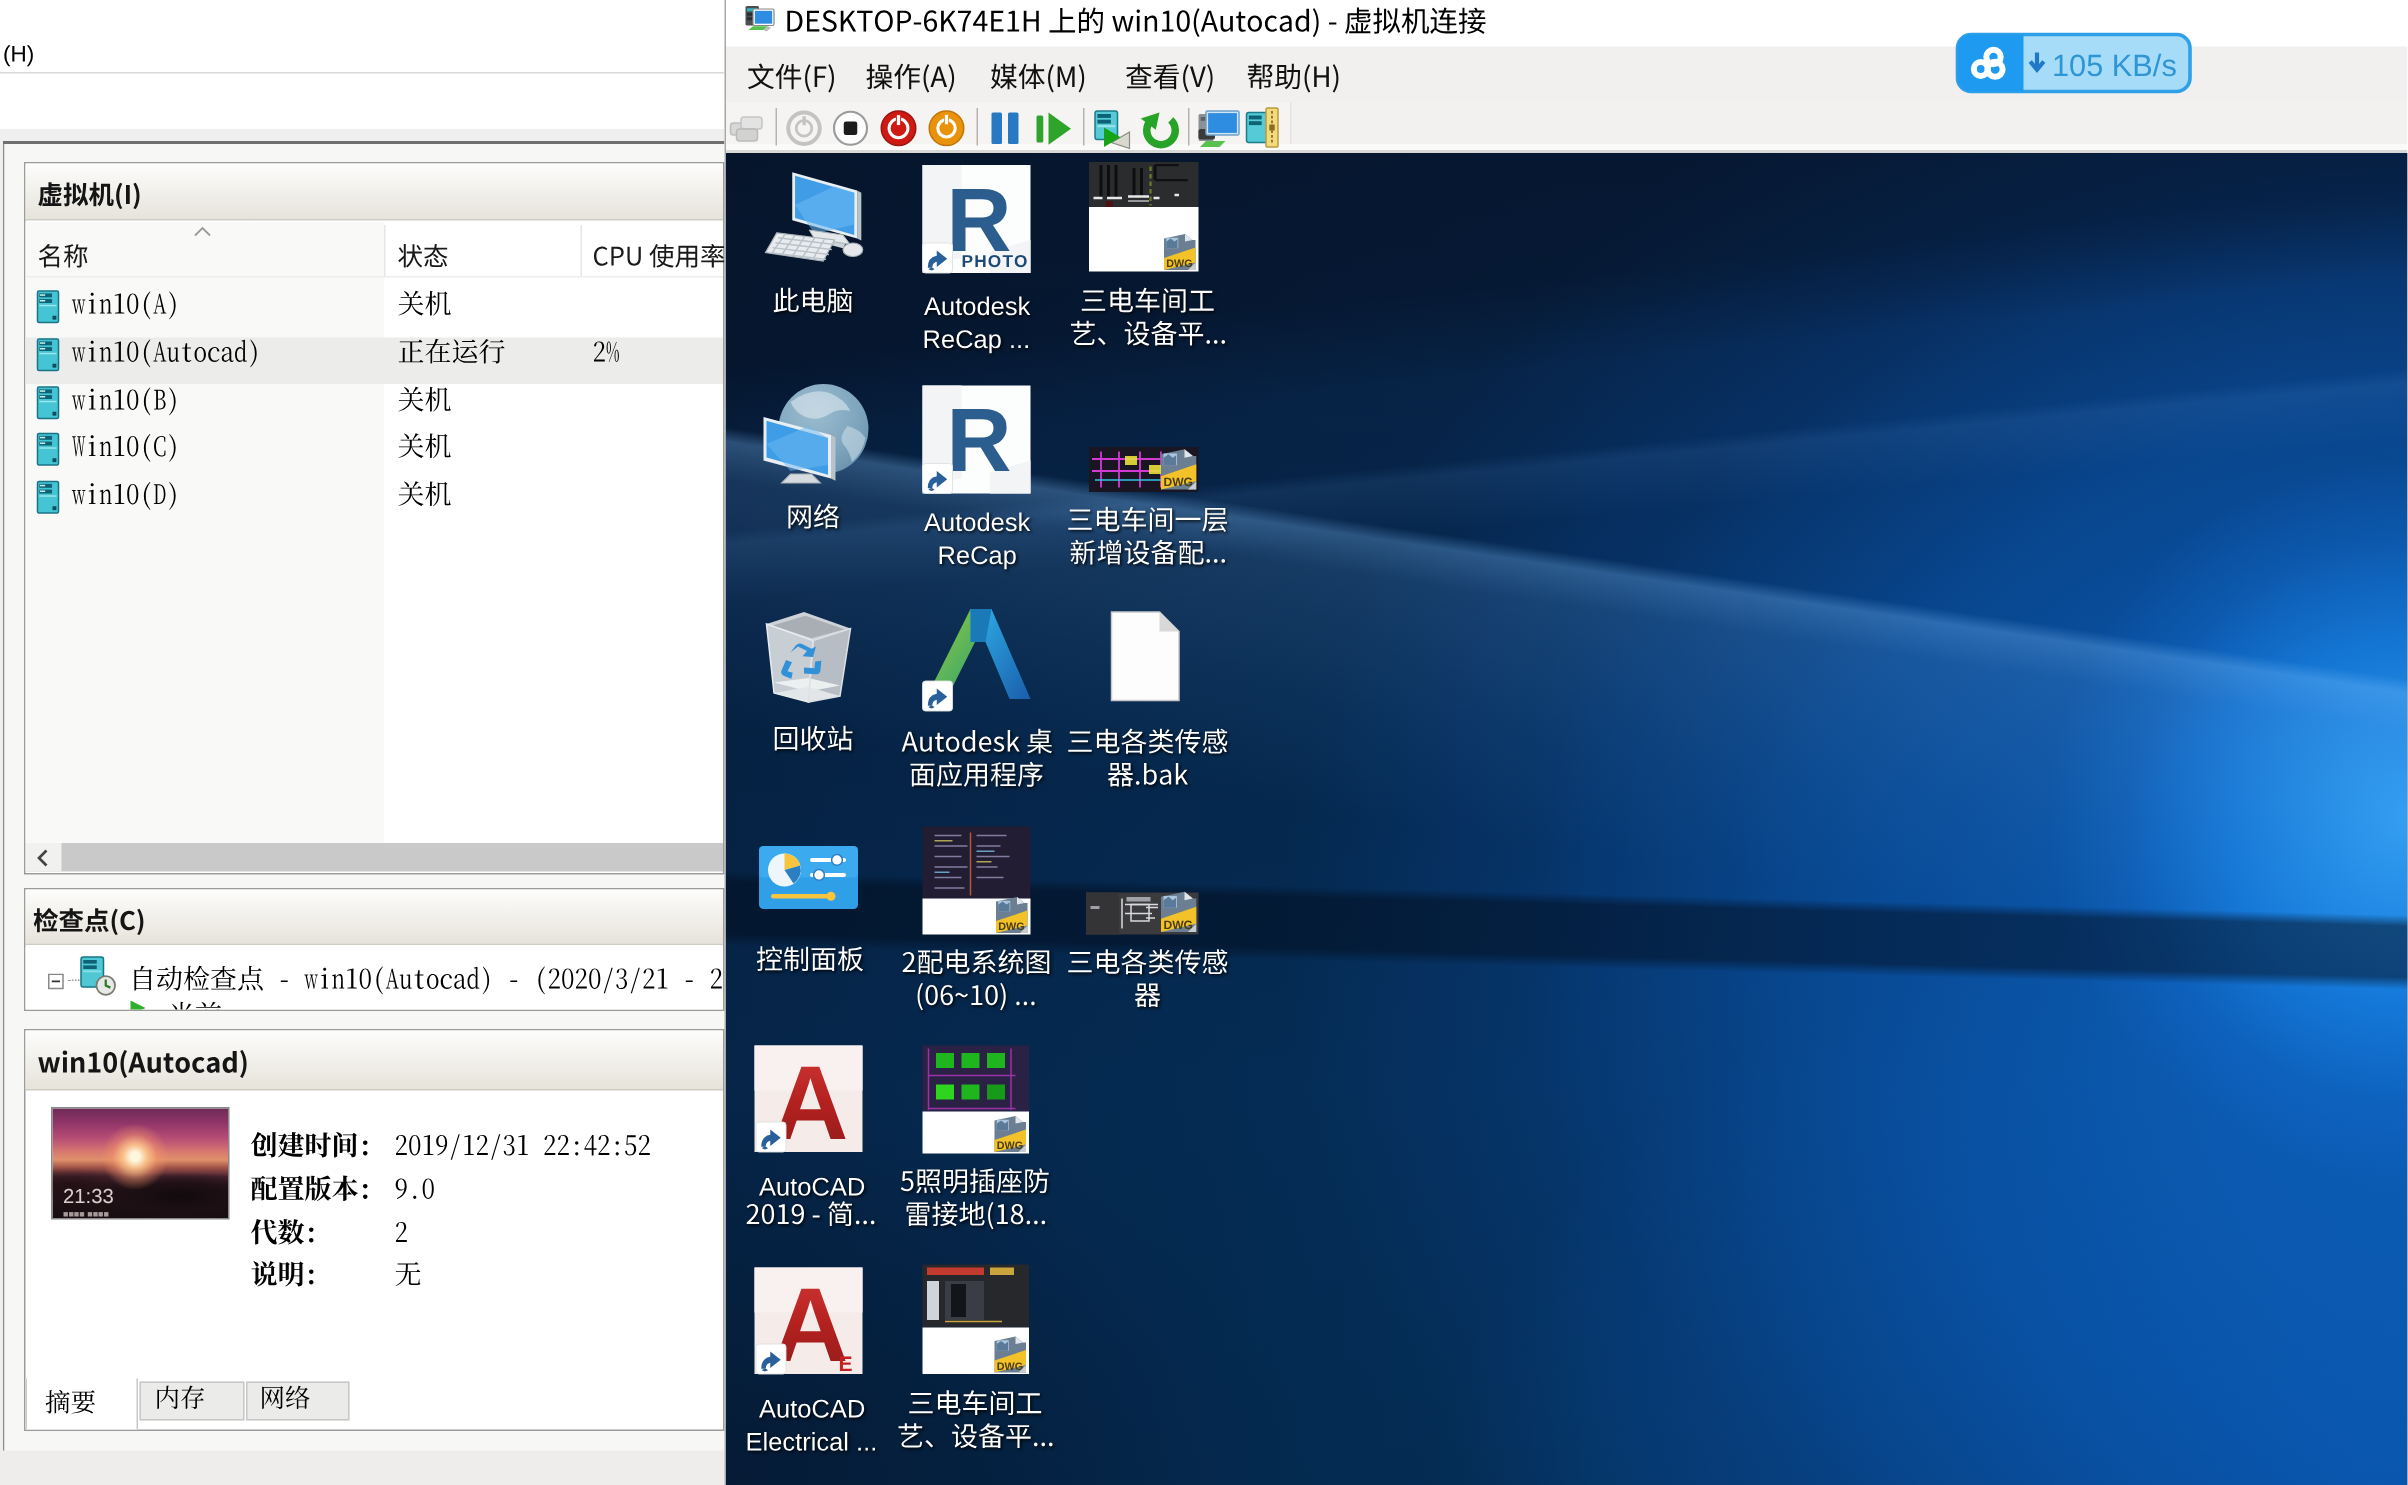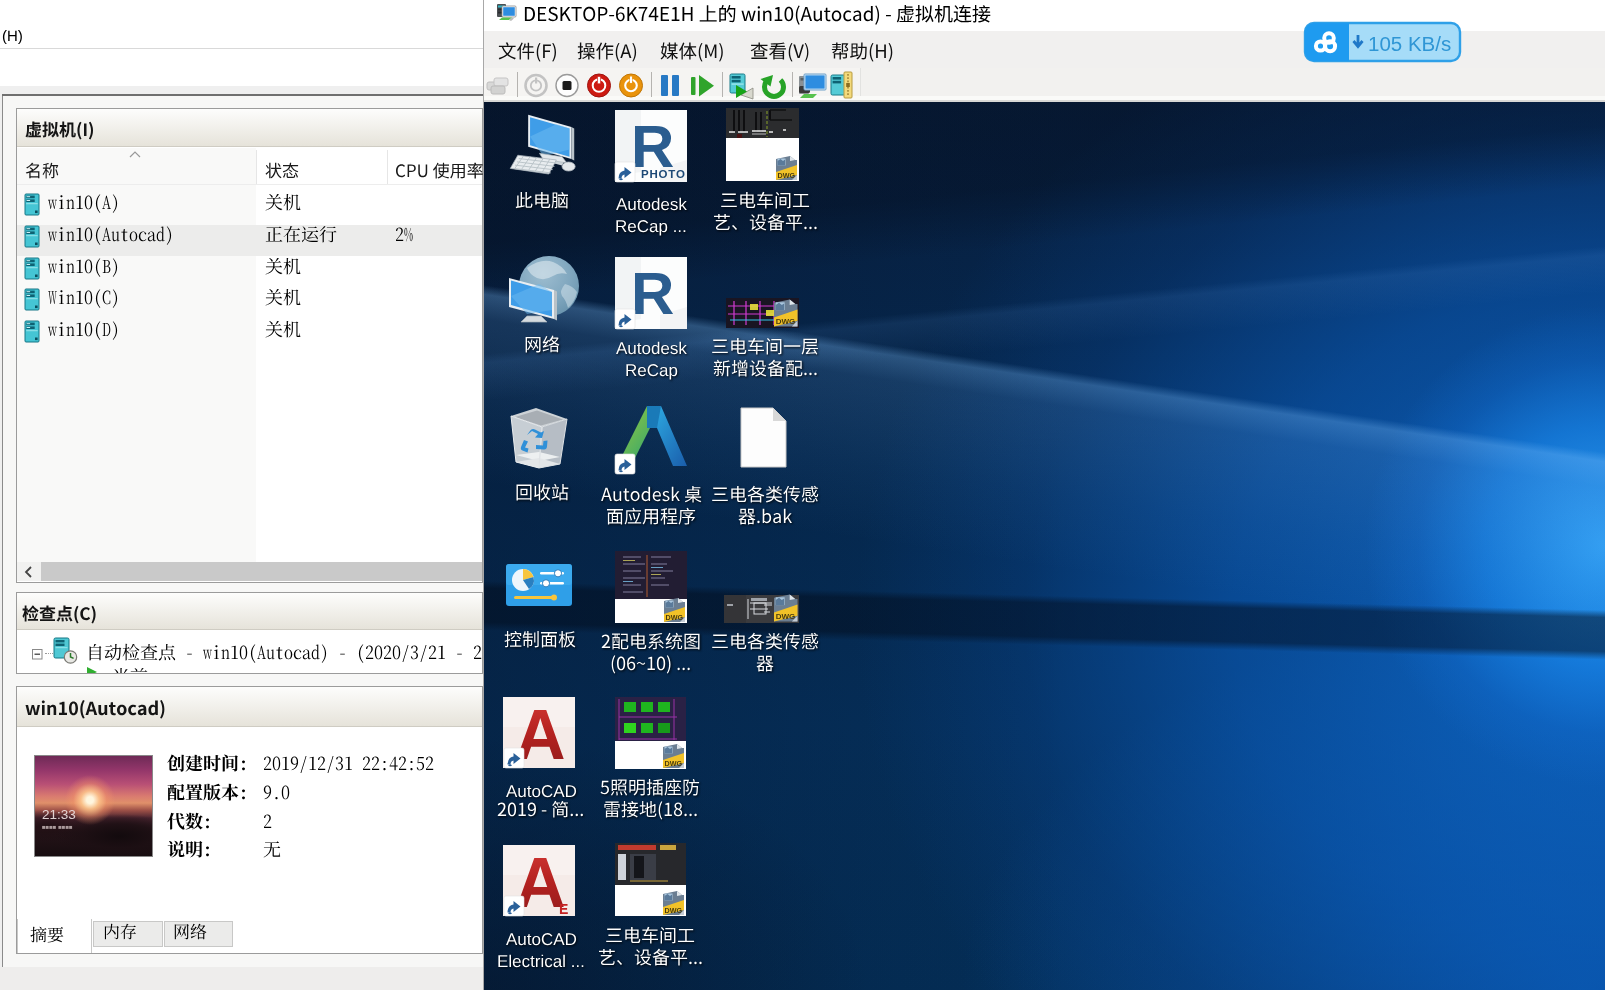--- a/index.html
+++ b/index.html
@@ -151,21 +151,21 @@
 <rect x="2.5" y="6.6" width="9" height="2.4" fill="#0e6273"></rect>
 <rect x="2.5" y="10" width="12" height="1.2" fill="#8ae0e8"></rect>
 <circle cx="17.5" cy="20" r="6.2" fill="#e8e8e4" stroke="#7a7a74" stroke-width="1.2"></circle>
 <path d="M17.5 16 L17.5 20 L20.6 21.4" stroke="#2a7a2a" stroke-width="1.5" fill="none"></path>
 </svg>
 <div style="position:absolute;left:16px;top:686px;width:467px;height:268px;background:#fff;border:1px solid #9b9b9b"></div>
 <div style="position:absolute;left:17px;top:687px;width:465px;height:40px;background:linear-gradient(#fdfdfc,#e6e3da);border-bottom:1px solid #cfccc3"></div>
 <svg class="tx" style="left:23.0px;top:694.0px;" width="146" height="29" viewBox="-2 -21 146 29">
       <path fill="#151515" d="M3.1 0H6.1L7.1 -4.4C7.3 -5.3 7.5 -6.3 7.7 -7.3H7.8C8 -6.3 8.2 -5.3 8.4 -4.4L9.4 0H12.5L15 -10.1H12.6L11.5 -5.1C11.3 -4.1 11.2 -3.1 11 -2.2H10.9C10.7 -3.1 10.5 -4.1 10.3 -5.1L9 -10.1H6.7L5.4 -5.1C5.2 -4.1 5 -3.1 4.8 -2.2H4.7C4.6 -3.1 4.4 -4.1 4.2 -5.1L3.1 -10.1H0.5Z M17 0H19.6V-10.1H17ZM18.3 -11.7C19.2 -11.7 19.8 -12.3 19.8 -13.2C19.8 -14 19.2 -14.6 18.3 -14.6C17.4 -14.6 16.8 -14 16.8 -13.2C16.8 -12.3 17.4 -11.7 18.3 -11.7Z M22.4 0H25.1V-6.9C25.8 -7.7 26.4 -8.1 27.2 -8.1C28.2 -8.1 28.6 -7.5 28.6 -6V0H31.2V-6.3C31.2 -8.8 30.3 -10.3 28.1 -10.3C26.7 -10.3 25.7 -9.6 24.8 -8.7H24.8L24.6 -10.1H22.4Z M34 0H42V-2.2H39.5V-13.3H37.6C36.7 -12.8 35.8 -12.5 34.5 -12.2V-10.6H36.9V-2.2H34Z M48.5 0.3C51.2 0.3 53 -2.1 53 -6.7C53 -11.3 51.2 -13.6 48.5 -13.6C45.8 -13.6 44 -11.3 44 -6.7C44 -2.1 45.8 0.3 48.5 0.3ZM48.5 -1.8C47.3 -1.8 46.5 -3 46.5 -6.7C46.5 -10.4 47.3 -11.5 48.5 -11.5C49.6 -11.5 50.5 -10.4 50.5 -6.7C50.5 -3 49.6 -1.8 48.5 -1.8Z M58 3.6 59.7 2.9C58.1 0.3 57.5 -2.7 57.5 -5.7C57.5 -8.6 58.1 -11.7 59.7 -14.3L58 -15C56.3 -12.2 55.3 -9.3 55.3 -5.7C55.3 -2.1 56.3 0.9 58 3.6Z M60.5 0H63.2L64.2 -3.4H68.5L69.4 0H72.2L67.9 -13.3H64.8ZM64.7 -5.5 65.1 -6.9C65.5 -8.3 65.9 -9.8 66.3 -11.3H66.3C66.7 -9.9 67.1 -8.3 67.5 -6.9L67.9 -5.5Z M76.6 0.3C77.9 0.3 78.9 -0.4 79.8 -1.5H79.8L80 0H82.2V-10.1H79.5V-3.3C78.9 -2.4 78.3 -2 77.5 -2C76.5 -2 76.1 -2.6 76.1 -4.1V-10.1H73.4V-3.8C73.4 -1.3 74.4 0.3 76.6 0.3Z M88.7 0.3C89.6 0.3 90.3 0 90.8 -0.1L90.4 -2.1C90.1 -1.9 89.7 -1.8 89.4 -1.8C88.5 -1.8 88 -2.4 88 -3.5V-8H90.5V-10.1H88V-12.8H85.8L85.5 -10.1L84 -10V-8H85.4V-3.5C85.4 -1.3 86.3 0.3 88.7 0.3Z M96.8 0.3C99.3 0.3 101.6 -1.7 101.6 -5C101.6 -8.4 99.3 -10.3 96.8 -10.3C94.3 -10.3 92 -8.4 92 -5C92 -1.7 94.3 0.3 96.8 0.3ZM96.8 -1.9C95.4 -1.9 94.7 -3.1 94.7 -5C94.7 -6.9 95.4 -8.2 96.8 -8.2C98.2 -8.2 98.9 -6.9 98.9 -5C98.9 -3.1 98.2 -1.9 96.8 -1.9Z M108.1 0.3C109.3 0.3 110.5 -0.1 111.4 -1L110.4 -2.7C109.8 -2.2 109.2 -1.9 108.4 -1.9C107 -1.9 105.9 -3.1 105.9 -5C105.9 -6.9 107 -8.2 108.5 -8.2C109.1 -8.2 109.5 -7.9 110.1 -7.5L111.3 -9.2C110.6 -9.9 109.6 -10.3 108.4 -10.3C105.6 -10.3 103.2 -8.4 103.2 -5C103.2 -1.7 105.4 0.3 108.1 0.3Z M115.8 0.3C117 0.3 118 -0.3 118.9 -1.1H118.9L119.1 0H121.3V-5.9C121.3 -8.8 120 -10.3 117.4 -10.3C115.8 -10.3 114.4 -9.7 113.2 -9L114.2 -7.2C115.1 -7.8 116 -8.2 116.9 -8.2C118.2 -8.2 118.6 -7.5 118.6 -6.5C114.6 -6 112.8 -4.9 112.8 -2.8C112.8 -1 114 0.3 115.8 0.3ZM116.7 -1.8C115.9 -1.8 115.4 -2.2 115.4 -3C115.4 -3.9 116.2 -4.5 118.6 -4.8V-2.8C118 -2.2 117.4 -1.8 116.7 -1.8Z M127.5 0.3C128.6 0.3 129.6 -0.3 130.3 -1H130.4L130.6 0H132.8V-14.4H130.1V-10.8L130.2 -9.2C129.5 -9.9 128.8 -10.3 127.6 -10.3C125.5 -10.3 123.4 -8.3 123.4 -5C123.4 -1.7 125 0.3 127.5 0.3ZM128.2 -1.9C126.9 -1.9 126.1 -3 126.1 -5.1C126.1 -7.1 127.1 -8.2 128.2 -8.2C128.9 -8.2 129.5 -8 130.1 -7.4V-3C129.5 -2.2 128.9 -1.9 128.2 -1.9Z M136.7 3.6C138.4 0.9 139.4 -2.1 139.4 -5.7C139.4 -9.3 138.4 -12.2 136.7 -15L135.1 -14.3C136.6 -11.7 137.3 -8.6 137.3 -5.7C137.3 -2.7 136.6 0.3 135.1 2.9Z"></path>
     </svg>
-<div style="position:absolute;left:34px;top:755px;width:119px;height:102px;border:1px solid #888;
+<div style="position:absolute;left:34px;top:738px;width:119px;height:75px;border:1px solid #888;
 background:
 radial-gradient(circle at 47% 44%, rgba(255,248,225,.98) 0 4%, rgba(255,200,140,.85) 11%, rgba(245,150,105,.45) 20%, rgba(0,0,0,0) 30%),
 radial-gradient(ellipse 55% 22% at 72% 80%, rgba(18,10,13,.95), rgba(28,15,19,.85) 55%, rgba(40,20,26,0) 100%),
 radial-gradient(ellipse 40% 16% at 10% 70%, rgba(30,14,18,.85), rgba(30,16,20,0) 100%),
 linear-gradient(#6e2a56 0%, #93366a 14%, #b84f75 28%, #d97a70 40%, #e0906a 47%, #a05248 54%, #4a2430 62%, #241318 76%, #170d10 100%)">
 <div style="position:absolute;left:7px;top:51px;color:#f0e4e4;font:13.5px &quot;Liberation Sans&quot;,sans-serif;opacity:.9">21:33</div>
 <div style="position:absolute;left:7px;top:68px;color:#d8c8c8;font:6px &quot;Liberation Sans&quot;,sans-serif;opacity:.75">■■■■ ■■■■</div>
 </div>
 <svg class="tx" style="left:165.0px;top:749.0px;" width="87" height="29" viewBox="-2 -21 87 29">
       <path fill="#000" d="M17.2 -15 14.6 -15.3V-0.9C14.6 -0.7 14.5 -0.6 14.2 -0.6C13.8 -0.6 11.8 -0.7 11.8 -0.7V-0.5C12.7 -0.3 13.2 -0.1 13.5 0.2C13.8 0.5 13.9 1 13.9 1.7C16.3 1.4 16.6 0.6 16.6 -0.8V-14.5C17 -14.6 17.2 -14.7 17.2 -15ZM13.6 -12.9 11.1 -13.1V-2.6H11.5C12.2 -2.6 13 -3 13 -3.2V-12.4C13.4 -12.5 13.6 -12.7 13.6 -12.9ZM7.2 -14.3 4.6 -15.4C3.9 -13 2.3 -9.6 0.3 -7.4L0.4 -7.2C1.1 -7.7 1.8 -8.2 2.4 -8.7V-1C2.4 0.4 2.9 0.8 4.8 0.8H6.7C9.8 0.8 10.6 0.4 10.6 -0.4C10.6 -0.8 10.4 -1 9.9 -1.2L9.8 -3.7H9.6C9.3 -2.6 9 -1.7 8.8 -1.3C8.7 -1.1 8.5 -1.1 8.3 -1.1C8.1 -1.1 7.5 -1 6.9 -1H5.2C4.5 -1 4.4 -1.2 4.4 -1.5V-8.8H7.2C7.2 -6.3 7.2 -5.3 7 -5.1C6.9 -5 6.8 -4.9 6.6 -4.9C6.3 -4.9 5.6 -5 5.2 -5V-4.8C5.7 -4.6 6.1 -4.5 6.3 -4.2C6.5 -4 6.6 -3.6 6.6 -3C7.4 -3 8 -3.2 8.4 -3.5C9.1 -4.1 9.1 -5.1 9.1 -8.5C9.5 -8.6 9.7 -8.7 9.8 -8.8L8 -10.3L7.1 -9.3H4.6L3.5 -9.7C4.7 -10.9 5.6 -12.3 6.3 -13.5C7.2 -12.5 8.3 -11.1 8.6 -9.8C10.7 -8.5 12.1 -12.5 6.5 -14L6.5 -14C7 -13.9 7.1 -14.1 7.2 -14.3Z M19.4 -6.6 19.2 -6.5C19.7 -4.6 20.3 -3.2 21.2 -2.1C20.6 -0.7 19.7 0.4 18.4 1.4L18.5 1.6C20.1 0.9 21.2 -0 22.1 -1.1C24 0.6 26.9 1.1 31 1.1C31.8 1.1 33.4 1.1 34.2 1.1C34.2 0.3 34.6 -0.5 35.4 -0.7V-0.9C34.3 -0.9 32.1 -0.9 31.2 -0.9C27.5 -0.9 24.8 -1.1 22.8 -2.2C23.7 -3.7 24.2 -5.5 24.5 -7.3C24.8 -7.4 25 -7.4 25.1 -7.6L23.3 -9.1L22.4 -8.1H21.6C22.2 -9.4 23.1 -11.3 23.6 -12.4C24 -12.5 24.2 -12.6 24.4 -12.7L22.6 -14.3L21.7 -13.4H18.6L18.7 -12.9H21.7C21.2 -11.7 20.3 -9.7 19.7 -8.5C19.4 -8.4 19.2 -8.2 19 -8.1L20.8 -6.9L21.4 -7.6H22.5C22.4 -6 22.1 -4.5 21.6 -3.1C20.7 -3.9 20 -5.1 19.4 -6.6ZM31.3 -11H29.7V-12.8H31.3ZM31.3 -10.5V-8.6H29.7V-10.5ZM34.2 -12.3 33.4 -11H33.2V-12.5C33.6 -12.5 33.8 -12.7 33.9 -12.8L32 -14.3L31.1 -13.3H29.7V-14.5C30.2 -14.6 30.3 -14.7 30.3 -15L27.7 -15.3V-13.3H24.7L24.9 -12.8H27.7V-11H23.6L23.7 -10.5H27.7V-8.6H24.9L25 -8.1H27.7V-6.3H24.7L24.8 -5.7H27.7V-3.9H23.9L24 -3.3H27.7V-1.1H28.1C28.9 -1.1 29.7 -1.5 29.7 -1.7V-3.3H34.6C34.8 -3.3 35 -3.4 35.1 -3.6C34.3 -4.3 33 -5.3 33 -5.3L31.8 -3.9H29.7V-5.7H33.8C34 -5.7 34.2 -5.8 34.3 -6C33.6 -6.7 32.4 -7.6 32.4 -7.6L31.4 -6.3H29.7V-8.1H31.3V-7.5H31.6C32.3 -7.5 33.2 -7.8 33.2 -8V-10.5H35.2C35.5 -10.5 35.7 -10.5 35.7 -10.7C35.2 -11.4 34.2 -12.3 34.2 -12.3Z M44 -8.5 43.8 -8.4C44.6 -7.2 45.3 -5.6 45.3 -4.1C47.2 -2.3 49.3 -6.5 44 -8.5ZM41.1 -3.2H39.2V-7.8H41.1ZM37.2 -14.2V-0H37.6C38.6 -0 39.2 -0.5 39.2 -0.6V-2.7H41.1V-1H41.4C42.1 -1 43 -1.4 43.1 -1.6V-12.5C43.4 -12.6 43.7 -12.7 43.8 -12.9L41.9 -14.4L40.9 -13.4H39.4ZM41.1 -8.3H39.2V-12.8H41.1ZM52 -12.4 51 -10.8H50.8V-14.3C51.3 -14.3 51.4 -14.5 51.5 -14.8L48.6 -15V-10.8H43.2L43.4 -10.3H48.6V-1.1C48.6 -0.9 48.5 -0.7 48.2 -0.7C47.7 -0.7 45.1 -0.9 45.1 -0.9V-0.6C46.3 -0.5 46.8 -0.2 47.2 0.1C47.5 0.4 47.7 0.9 47.8 1.6C50.4 1.4 50.8 0.5 50.8 -1V-10.3H53.3C53.5 -10.3 53.7 -10.4 53.8 -10.6C53.2 -11.3 52 -12.4 52 -12.4Z M57.3 -15.4 57.1 -15.2C57.9 -14.4 58.9 -13.1 59.2 -11.9C61.2 -10.7 62.6 -14.6 57.3 -15.4ZM58.6 -12.8 55.7 -13V1.6H56.1C56.9 1.6 57.8 1.1 57.8 0.9V-12.2C58.4 -12.3 58.5 -12.5 58.6 -12.8ZM64.5 -3.5H61.4V-6.5H64.5ZM59.5 -11.1V-1.3H59.8C60.8 -1.3 61.4 -1.8 61.4 -1.9V-3H64.5V-1.7H64.8C65.5 -1.7 66.4 -2.3 66.4 -2.4V-9.7C66.7 -9.7 66.9 -9.8 67 -9.9L65.2 -11.3L64.3 -10.4H61.5ZM64.5 -9.9V-7H61.4V-9.9ZM68 -13.7H61.5L61.6 -13.2H68.2V-1.2C68.2 -0.9 68.1 -0.8 67.8 -0.8C67.3 -0.8 65.2 -0.9 65.2 -0.9V-0.6C66.2 -0.5 66.7 -0.3 67 0.1C67.3 0.4 67.4 0.9 67.5 1.5C69.9 1.3 70.2 0.5 70.2 -0.9V-12.8C70.6 -12.9 70.8 -13.1 71 -13.2L68.9 -14.8Z M76.5 0.3C77.3 0.3 78 -0.4 78 -1.2C78 -2 77.3 -2.6 76.5 -2.6C75.7 -2.6 75 -2 75 -1.2C75 -0.4 75.7 0.3 76.5 0.3ZM76.5 -6.7C77.3 -6.7 78 -7.4 78 -8.2C78 -9 77.3 -9.6 76.5 -9.6C75.7 -9.6 75 -9 75 -8.2C75 -7.4 75.7 -6.7 76.5 -6.7Z"></path>

